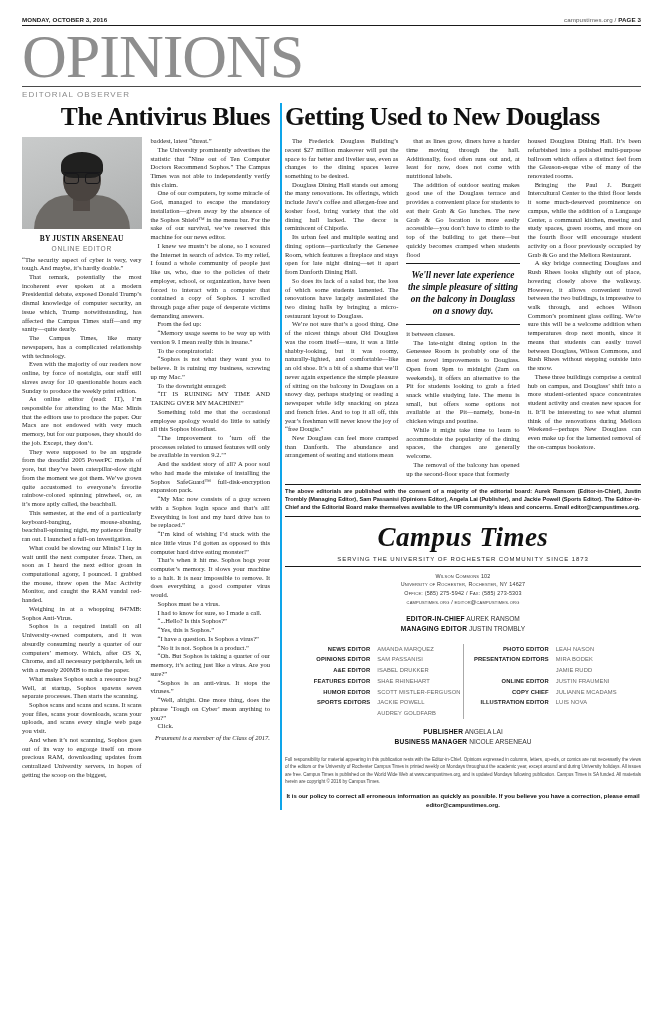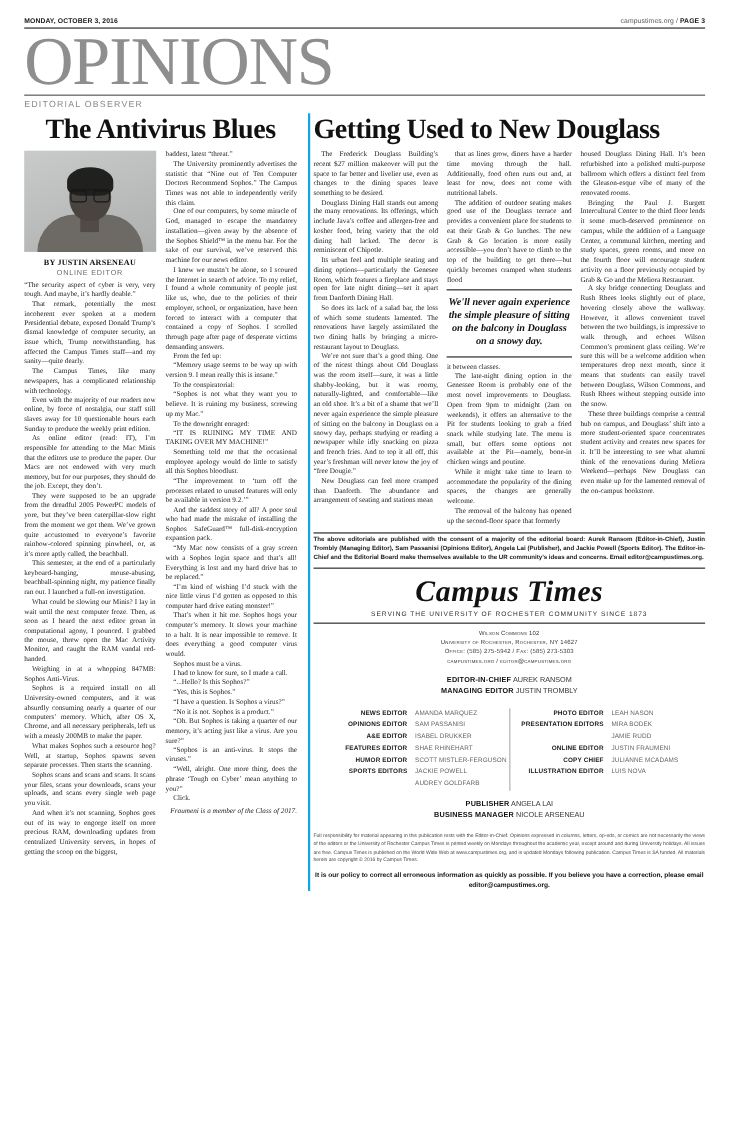--- a/index.html
+++ b/index.html
@@ -83,21 +83,21 @@
     border-left: 2px solid #0ea5e9;
     margin-left: 10px;
   }
 
   .hed-left {
     font-family: "Liberation Serif", serif;
     font-weight: bold;
     font-size: 25.5px;
     line-height: 1.02;
     letter-spacing: -0.4px;
-    text-align: center;
+    text-align: right;
     margin: 1px 0 7px 0;
     color: #111;
   }
   .hed-right {
     font-family: "Liberation Serif", serif;
     font-weight: bold;
     font-size: 25.5px;
     line-height: 1.02;
     letter-spacing: -0.5px;
     margin: 1px 0 7px 0;
@@ -435,21 +435,21 @@
             <p>We’re not sure that’s a good thing. One of the nicest things about Old Douglass was the room itself—sure, it was a little shabby-looking, but it was roomy, naturally-lighted, and comfortable—like an old shoe. It’s a bit of a shame that we’ll never again experience the simple pleasure of sitting on the balcony in Douglass on a snowy day, perhaps studying or reading a newspaper while idly snacking on pizza and french fries. And to top it all off, this year’s freshman will never know the joy of “free Dougie.”</p>
             <p>New Douglass can feel more cramped than Danforth. The abundance and arrangement of seating and stations mean</p>
           </div>
         </div>
 
         <div class="col">
           <div class="body-text">
             <p>that as lines grow, diners have a harder time moving through the hall. Additionally, food often runs out and, at least for now, does not come with nutritional labels.</p>
             <p>The addition of outdoor seating makes good use of the Douglass terrace and provides a convenient place for students to eat their Grab &amp; Go lunches. The new Grab &amp; Go location is more easily accessible—you don’t have to climb to the top of the building to get there—but quickly becomes cramped when students flood</p>
           </div>
-          <div class="pullquote">We'll never again experience the simple pleasure of sitting on the balcony in Douglass on a snowy day.</div>
+          <div class="pullquote">We'll never late experience the simple pleasure of sitting on the balcony in Douglass on a snowy day.</div>
           <div class="body-text">
             <p class="noindent">it between classes.</p>
             <p>The late-night dining option in the Genessee Room is probably one of the most novel improvements to Douglass. Open from 9pm to midnight (2am on weekends), it offers an alternative to the Pit for students looking to grab a fried snack while studying late. The menu is small, but offers some options not available at the Pit—namely, bone-in chicken wings and poutine.</p>
             <p>While it might take time to learn to accommodate the popularity of the dining spaces, the changes are generally welcome.</p>
             <p>The removal of the balcony has opened up the second-floor space that formerly</p>
           </div>
         </div>
 
         <div class="col">
           <div class="body-text">

